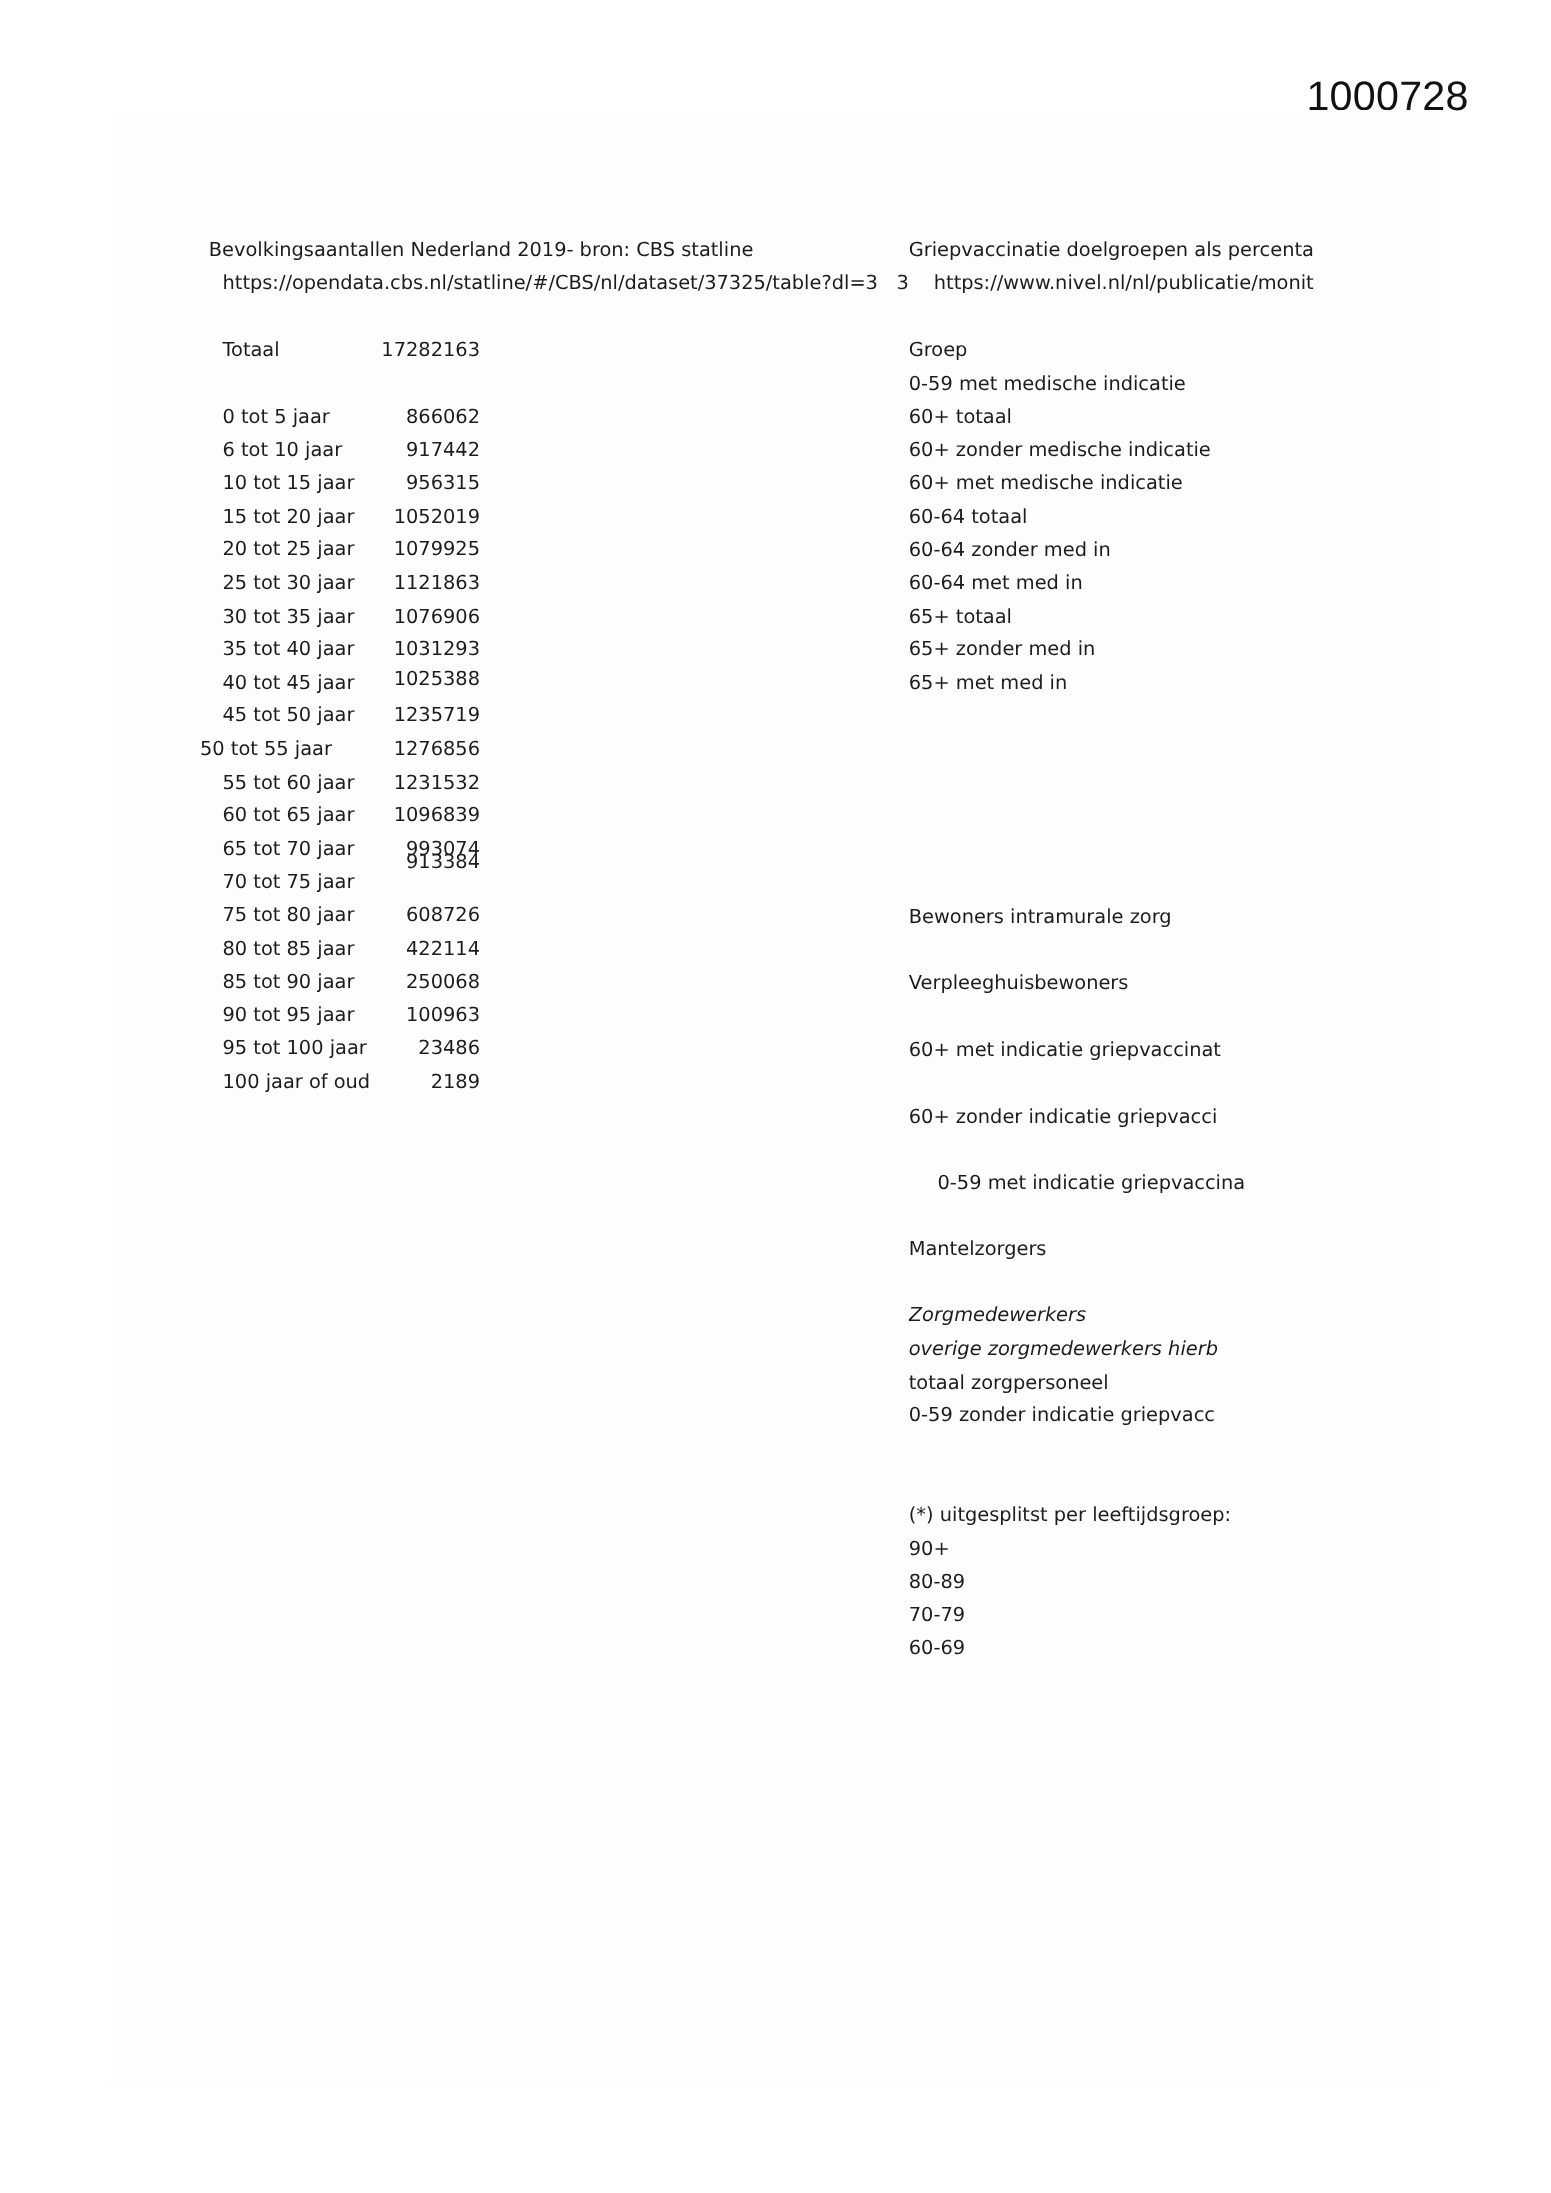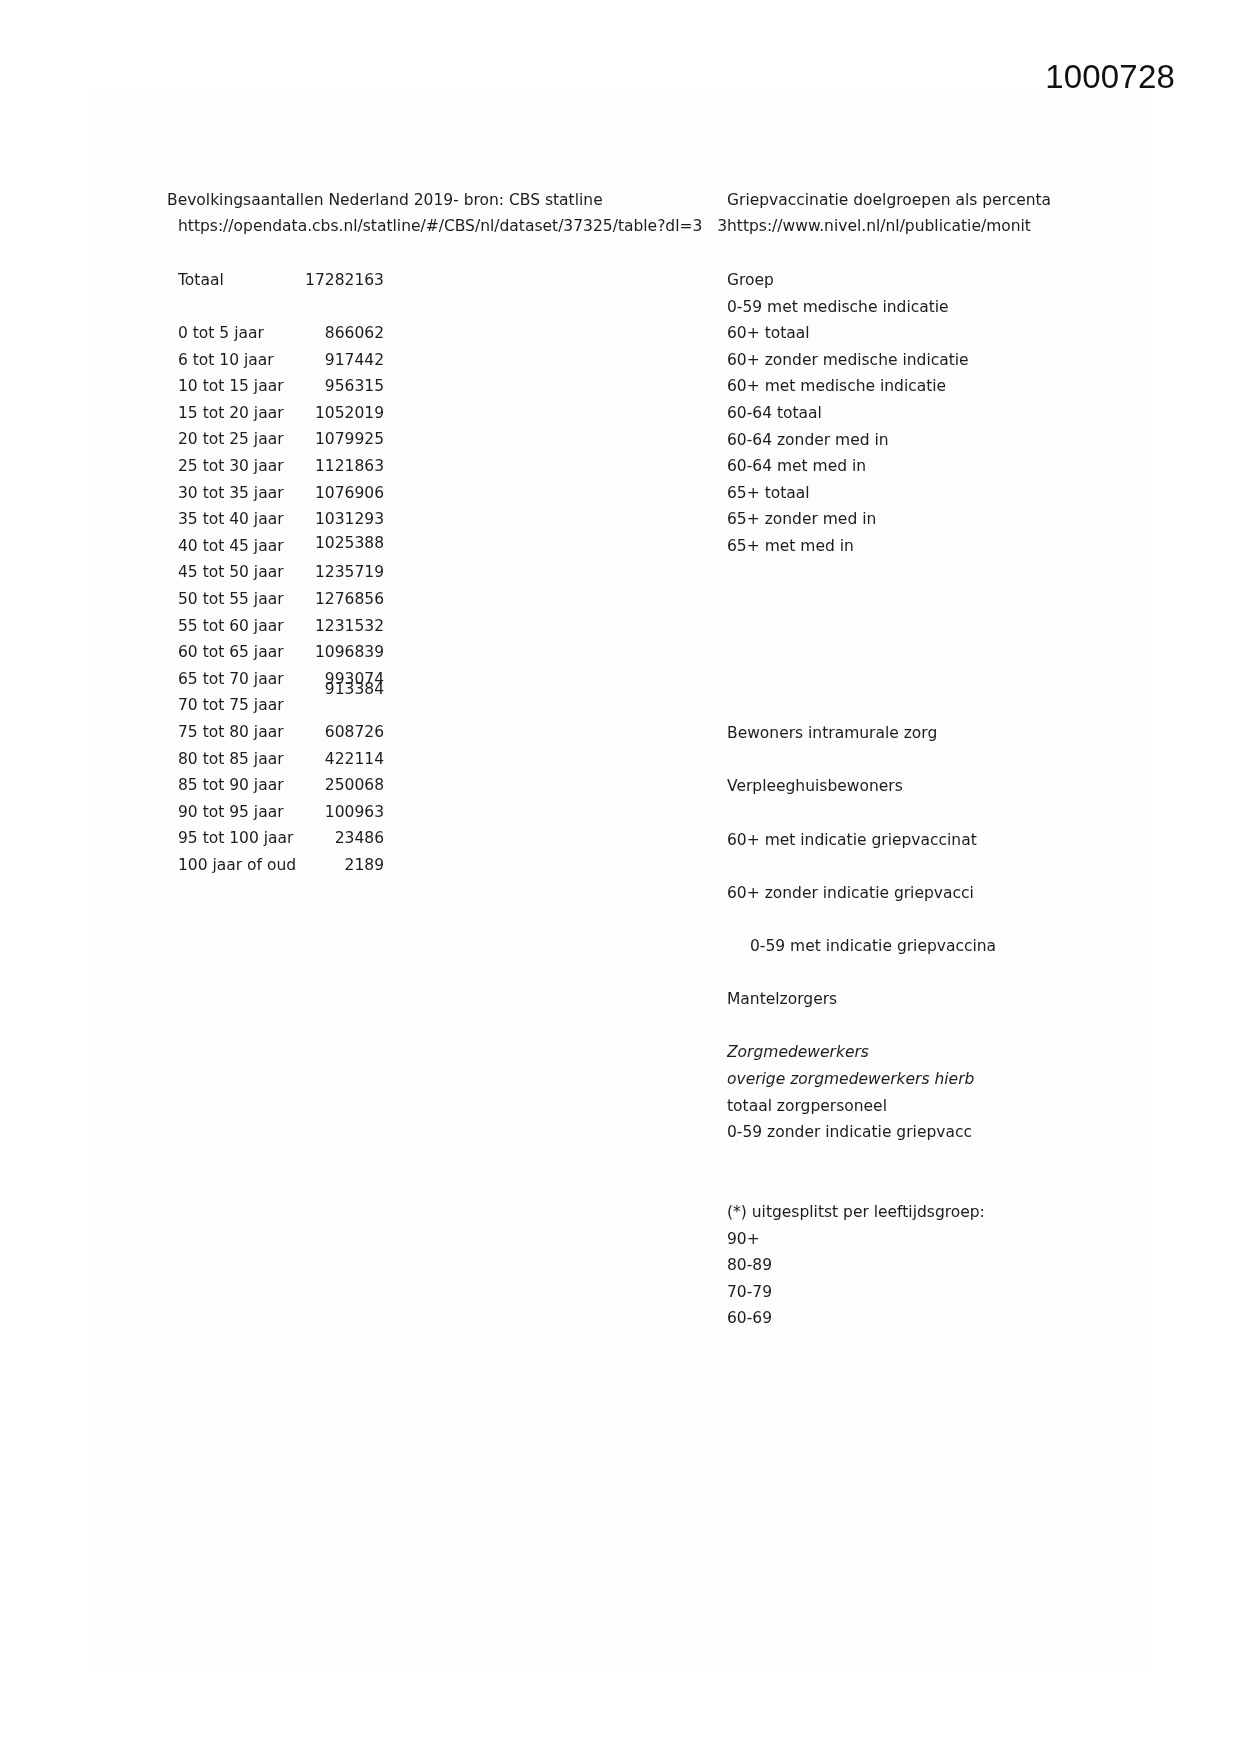--- a/index.html
+++ b/index.html
@@ -76,21 +76,21 @@
     <div class="cell" style="left: 178px; top: 456px;">25 tot 30 jaar</div>
     <div class="cell num" style="left: 264px; top: 456px;">1121863</div>
     <div class="cell" style="left: 178px; top: 482.6px;">30 tot 35 jaar</div>
     <div class="cell num" style="left: 264px; top: 482.6px;">1076906</div>
     <div class="cell" style="left: 178px; top: 509.2px;">35 tot 40 jaar</div>
     <div class="cell num" style="left: 264px; top: 509.2px;">1031293</div>
     <div class="cell" style="left: 178px; top: 535.8px;">40 tot 45 jaar</div>
     <div class="cell num" style="left: 264px; top: 533px;">1025388</div>
     <div class="cell" style="left: 178px; top: 562.4px;">45 tot 50 jaar</div>
     <div class="cell num" style="left: 264px; top: 562.4px;">1235719</div>
-    <div class="cell" style="left: 178px; top: 589px; text-align: right;">50 tot 55 jaar</div>
+    <div class="cell" style="left: 160px; top: 589px; text-align: right;">50 tot 55 jaar</div>
     <div class="cell num" style="left: 264px; top: 589px;">1276856</div>
     <div class="cell" style="left: 178px; top: 615.6px;">55 tot 60 jaar</div>
     <div class="cell num" style="left: 264px; top: 615.6px;">1231532</div>
     <div class="cell" style="left: 178px; top: 642.2px;">60 tot 65 jaar</div>
     <div class="cell num" style="left: 264px; top: 642.2px;">1096839</div>
     <div class="cell" style="left: 178px; top: 668.8px;">65 tot 70 jaar</div>
     <div class="cell num" style="left: 264px; top: 668.8px;">993074</div>
     <div class="cell" style="left: 178px; top: 695.4px;">70 tot 75 jaar</div>
     <div class="cell num" style="left: 264px; top: 679px; text-align: right;">913384</div>
     <div class="cell" style="left: 178px; top: 722px;">75 tot 80 jaar</div>
@@ -101,21 +101,21 @@
     <div class="cell num" style="left: 264px; top: 775.2px;">250068</div>
     <div class="cell" style="left: 178px; top: 801.8px;">90 tot 95 jaar</div>
     <div class="cell num" style="left: 264px; top: 801.8px;">100963</div>
     <div class="cell" style="left: 178px; top: 828.4px;">95 tot 100 jaar</div>
     <div class="cell num" style="left: 264px; top: 828.4px;">23486</div>
     <div class="cell" style="left: 178px; top: 855px; text-align: center;">100 jaar of oud</div>
     <div class="cell num" style="left: 264px; top: 855px;">2189</div>
   </div>
 
 <div class="cell clip" style="left:727px; top:190px; width:334px;">Griepvaccinatie doelgroepen als percenta</div>
-<div class="cell clip" style="left:727px; top:216px; width:334px;">https://www.nivel.nl/nl/publicatie/monit</div>
+<div class="cell clip" style="left:727px; top:216px; width:334px;padding-left:20px;">https://www.nivel.nl/nl/publicatie/monit</div>
 <div class="cell" style="left:717px; top:216px;"><span style="display:inline-block; width:10px; overflow:hidden; direction:rtl;">3:</span></div>
 
 <div class="cell" style="left:727px; top:270px;">Groep</div>
 <div id="group-rows">
     <div class="cell" style="left: 727px; top: 296.5px;">0-59 met medische indicatie</div>
     <div class="cell" style="left: 727px; top: 323.1px;">60+ totaal</div>
     <div class="cell" style="left: 727px; top: 349.7px;">60+ zonder medische indicatie</div>
     <div class="cell" style="left: 727px; top: 376.3px;">60+ met medische indicatie</div>
     <div class="cell" style="left: 727px; top: 402.9px;">60-64 totaal</div>
     <div class="cell" style="left: 727px; top: 429.5px;">60-64 zonder med in</div>

